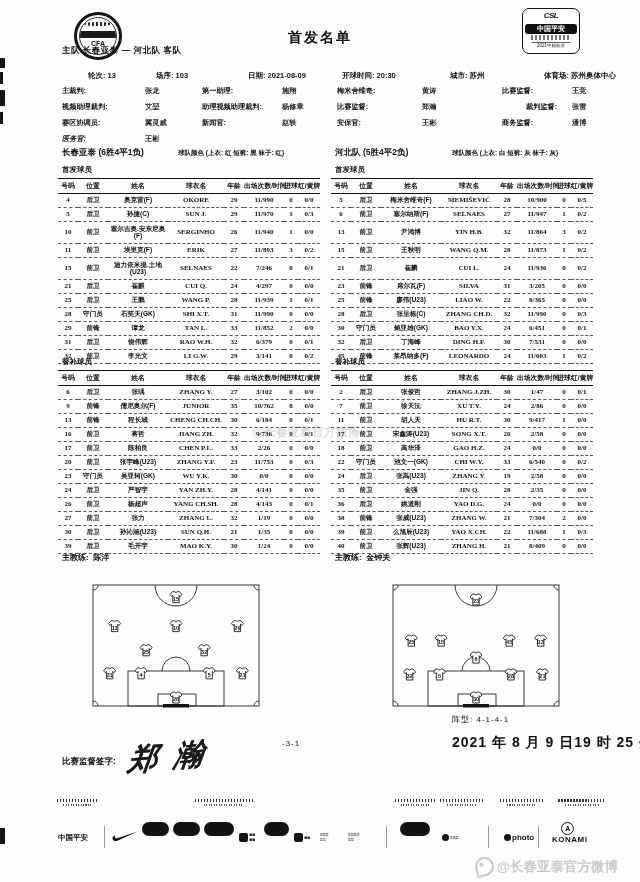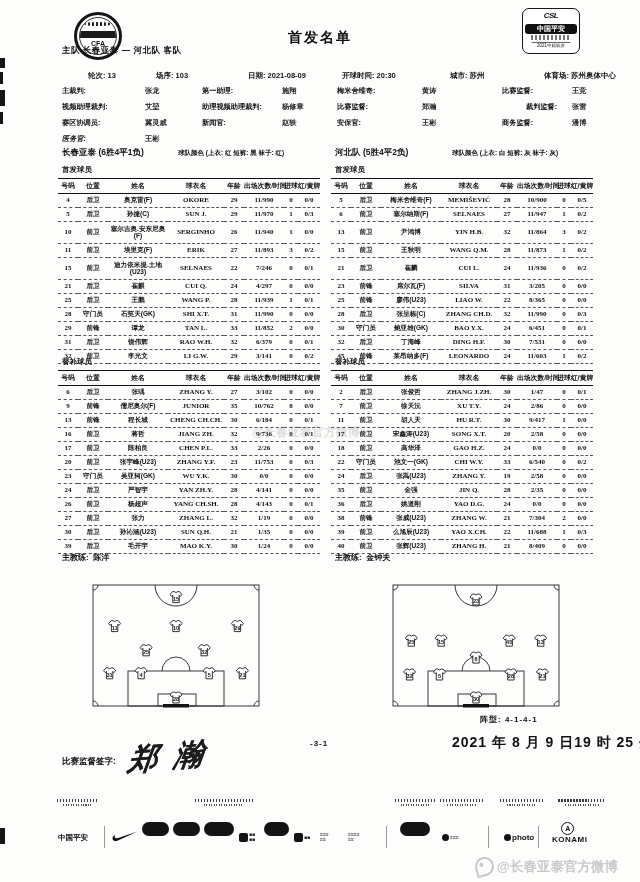--- a/index.html
+++ b/index.html
@@ -42,21 +42,21 @@
   table.sheet tr.tall td{height:21px;}
   td.c-name{font-size:6.6px;font-weight:bold;}
   td.c-jersey,td.c-num,td.c-age,td.c-apps,td.c-goals,td.c-cards{font-family:"Liberation Serif","DejaVu Serif",serif;font-weight:bold;font-size:7px;}
   td.c-pos{font-size:6.6px;font-weight:bold;}
   th{text-align:center;}
 
   .coachline{font-size:8px;font-weight:bold;white-space:nowrap;}
 
   
   .pitch{width:168px;height:125px;}
-  .formlabel{font-size:8px;font-weight:bold;letter-spacing:1px;margin-left:28px;}
+  .formlabel{font-size:8px;font-weight:normal;letter-spacing:1px;}
   .datetime{font-size:14px;font-weight:bold;letter-spacing:1px;white-space:nowrap;}
   .signlabel{font-size:8.5px;font-weight:bold;}
   .signature{font-family:"Liberation Serif","DejaVu Serif",serif;font-style:italic;font-weight:bold;font-size:30px;letter-spacing:16px;transform:rotate(-5deg) skewX(-12deg);color:#1c1c1c;text-shadow:0 0 .6px #222;}
 
   
   .micro{position:absolute;top:799px;height:7px;}
   .micro::before{content:"";display:block;height:3px;background:repeating-linear-gradient(90deg,#3a3a3a 0 1.5px,transparent 1.5px 3px);}
   .micro::after{content:"";display:block;height:2px;margin-top:1.5px;width:70%;margin-left:15%;background:repeating-linear-gradient(90deg,#555 0 1px,transparent 1px 2.5px);}
   .sponsors{position:absolute;left:56px;right:20px;top:822px;height:30px;}
   .sp{position:absolute;top:0;height:30px;display:flex;align-items:center;}

